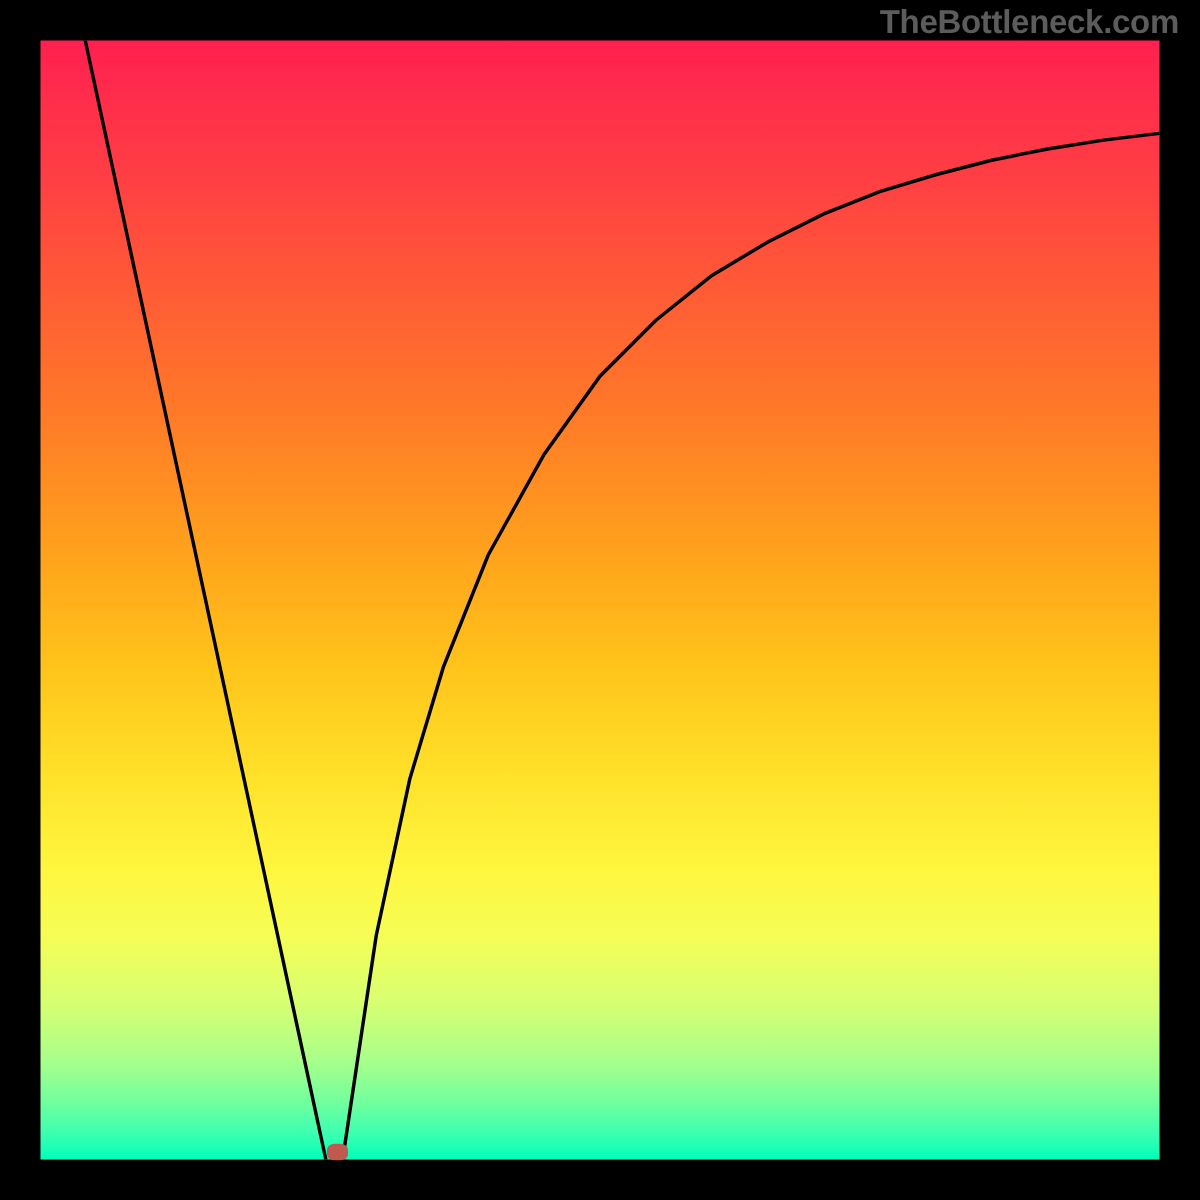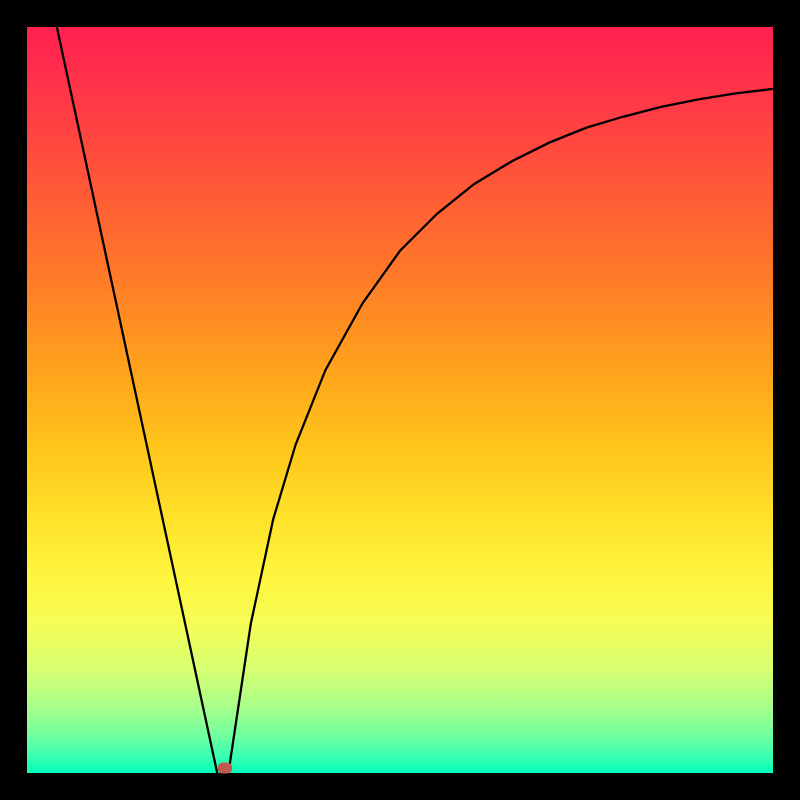--- a/index.html
+++ b/index.html
@@ -71,20 +71,21 @@
     border-radius: 5px / 4px;
     transform: translate(-50%, -50%);
     pointer-events: none;
   }
 </style>
 </head>
 <body>
 
 <div class="container">
 
+  <div class="watermark">TheBottleneck.com</div>
 
   <div class="plot-frame">
     <div class="gradient"></div>
 
     <svg class="curve" viewBox="0 0 746 746" preserveAspectRatio="none">
       <path id="left-line-path" stroke="#000" stroke-width="2.3" fill="none" stroke-linecap="round" d="M29.84 0.00 L190.23 746.00"></path>
       <path id="right-curve-path" stroke="#000" stroke-width="2.3" fill="none" stroke-linecap="round" d="M201.42 746.00 L223.80 596.80 L246.18 492.36 L268.56 417.76 L298.40 343.16 L335.70 276.02 L373.00 223.80 L410.30 186.50 L447.60 156.66 L484.90 134.28 L522.20 115.63 L559.50 100.71 L596.80 89.52 L634.10 79.82 L671.40 72.36 L708.70 66.39 L746.00 61.92"></path>
     </svg>
 
     <div id="marker" class="marker" style="left: 197.69px; top: 740.778px; background: rgb(192, 90, 80);"></div>

